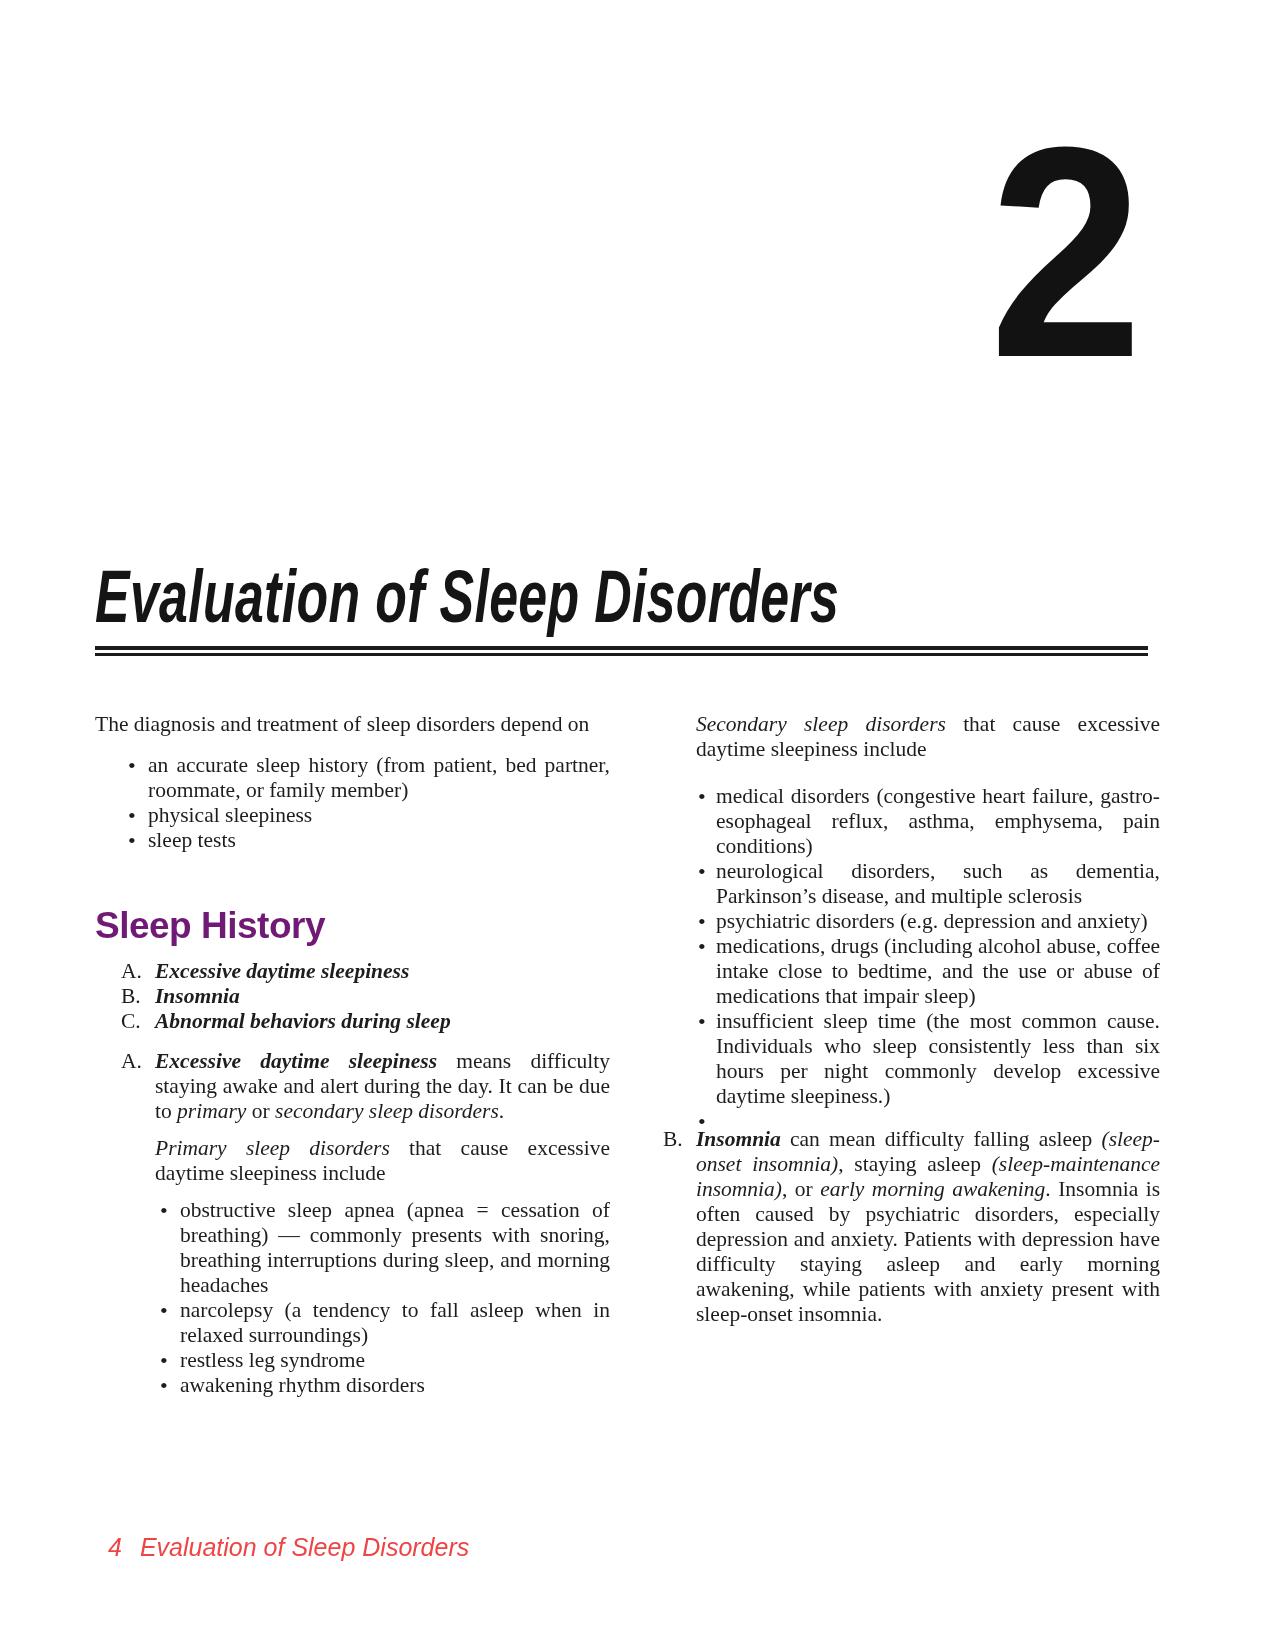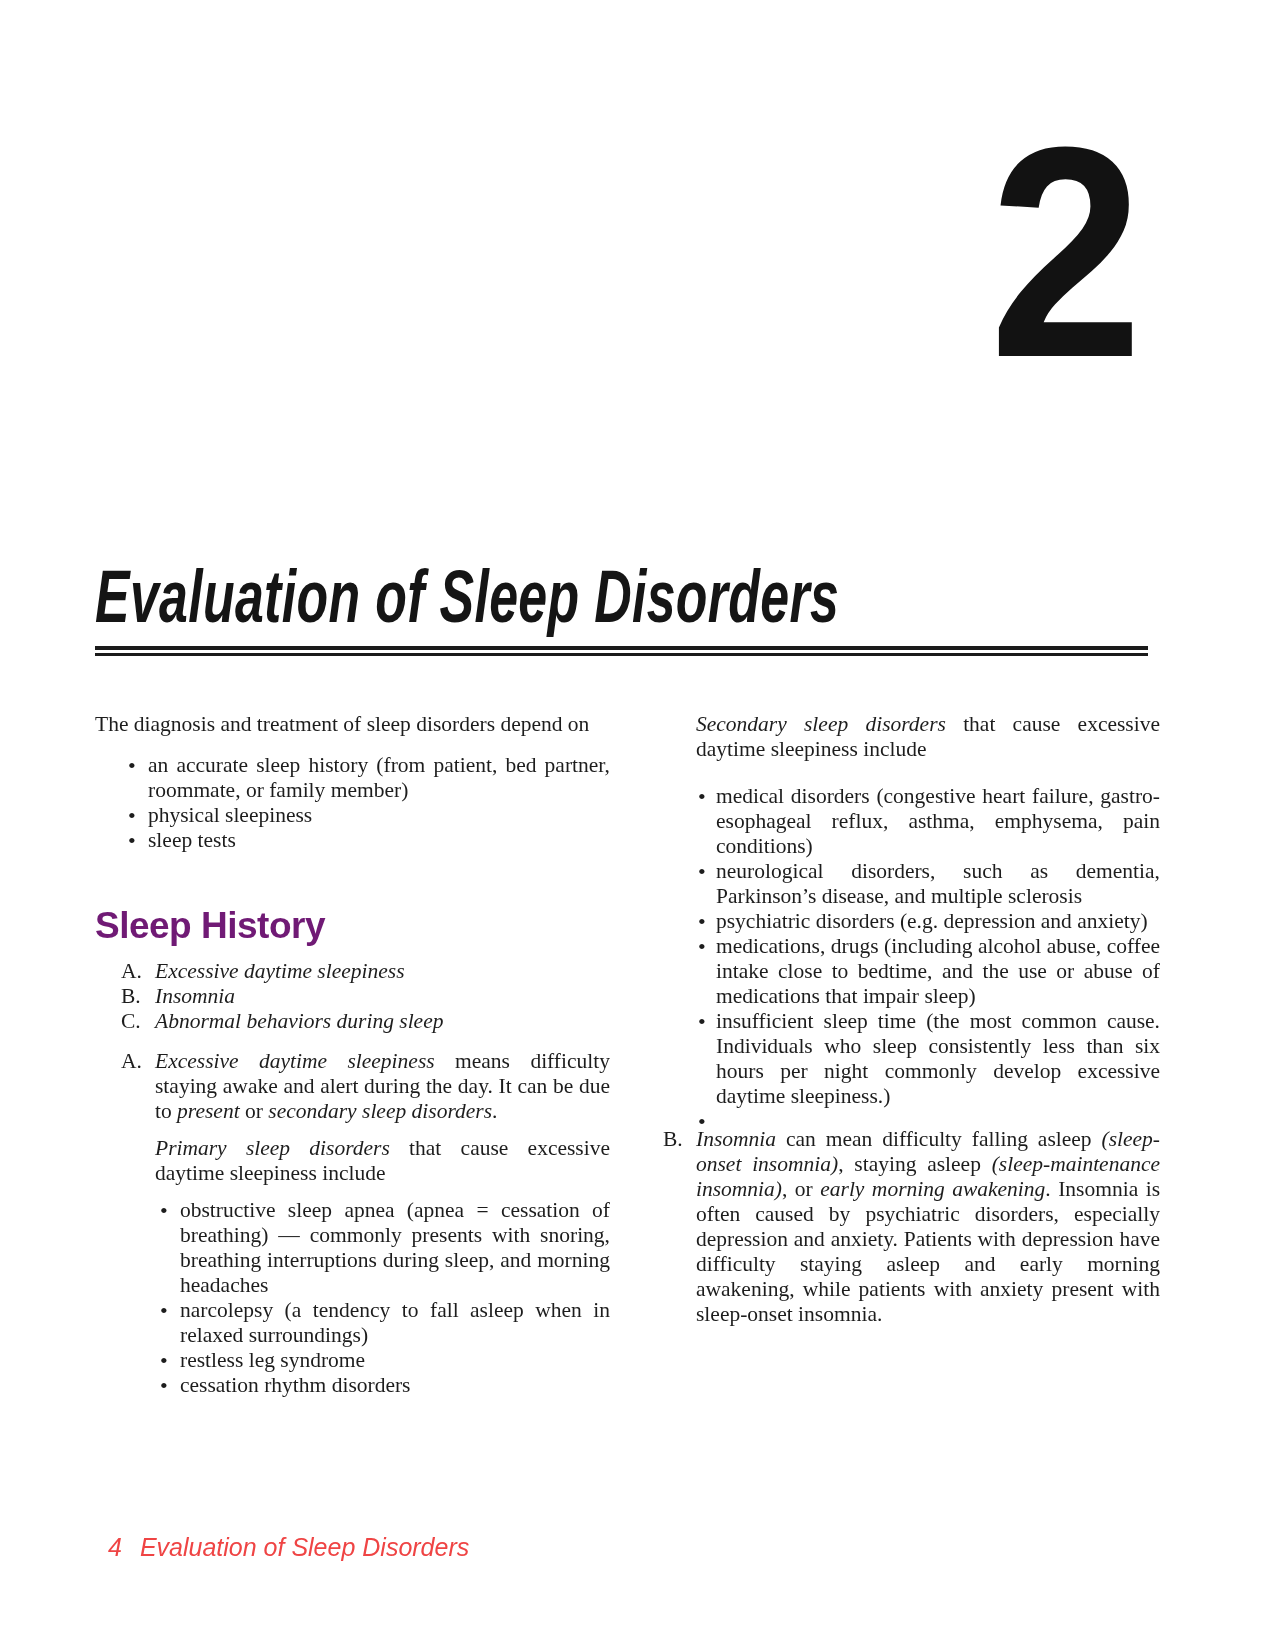--- a/index.html
+++ b/index.html
@@ -76,21 +76,21 @@
   .col-left .aitem .lbl{position:absolute;left:26px;top:0;}
   .item-a{margin-top:15px;}
   .col-right .aitem{padding-left:34px;}
   .col-right .aitem .lbl{position:absolute;left:1px;top:0;}
   .item-b{margin-top:18px;}
   .indent-para{margin-top:12px !important;padding-left:60px;}
   .sec-para{padding-left:34px;}
   .closing-para{margin-top:13px !important;padding-left:34px;}
   
   .seg-i{font-style:italic;}
-  .seg-bi{font-style:italic;font-weight:normal;}
+  .seg-bi{font-style:italic;font-weight:bold;}
   
   .footer{
     position:absolute;left:108px;top:1532px;
     font-family:"Liberation Sans", sans-serif;
     font-style:italic;
     font-size:25px;line-height:30px;
     color:#ef4444;
     white-space:nowrap;
   }
   .footer .pgnum{margin-right:18px;}
@@ -137,41 +137,41 @@
         <div><span class="seg-bi">Insomnia</span></div>
       </div>
       <div class="aitem">
         <span class="lbl">C.</span>
         <div><span class="seg-bi">Abnormal behaviors during sleep</span></div>
       </div>
     </div>
 
     <div class="aitem item-a">
       <span class="lbl">A.</span>
-      <div><span class="seg-bi">Excessive daytime sleepiness</span><span> means difficulty staying awake and alert during the day. It can be due to </span><span class="seg-i">present</span><span> or </span><span class="seg-i">secondary sleep disorders</span><span>.</span></div>
+      <div><span class="seg-bi">Excessive daytime sleepiness</span><span> means difficulty staying awake and alert during the day. It can be due to </span><span class="seg-i">primary</span><span> or </span><span class="seg-i">secondary sleep disorders</span><span>.</span></div>
     </div>
 
     <p class="indent-para"><span class="seg-i">Primary sleep disorders</span><span> that cause excessive daytime sleepiness include</span></p>
 
     <div class="blist-primary l2">
       <div class="bi-row">
         <span class="dot">•</span>
         <div><span>obstructive sleep apnea (apnea = cessation of breathing) — commonly presents with snoring, breathing interruptions during sleep, and morning headaches</span></div>
       </div>
       <div class="bi-row">
         <span class="dot">•</span>
         <div><span>narcolepsy (a tendency to fall asleep when in relaxed surroundings)</span></div>
       </div>
       <div class="bi-row">
         <span class="dot">•</span>
         <div><span>restless leg syndrome</span></div>
       </div>
       <div class="bi-row">
         <span class="dot">•</span>
-        <div><span>cessation rhythm disorders</span></div>
+        <div><span>awakening rhythm disorders</span></div>
       </div>
     </div>
   </div>
 
   <div class="col col-right">
     <p class="sec-para"><span class="seg-i">Secondary sleep disorders</span><span> that cause excessive daytime sleepiness include</span></p>
 
     <div class="blist-secondary r1">
       <div class="bi-row">
         <span class="dot">•</span>

